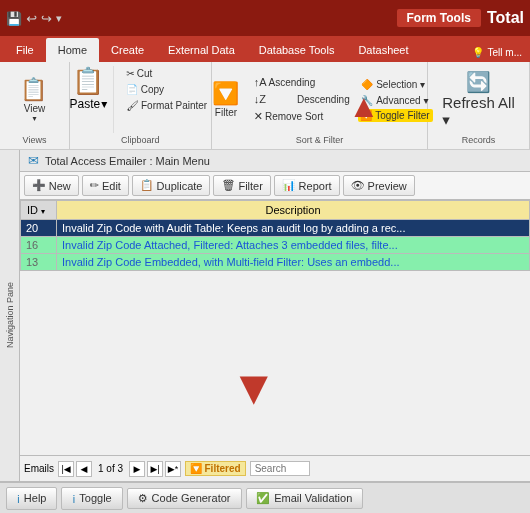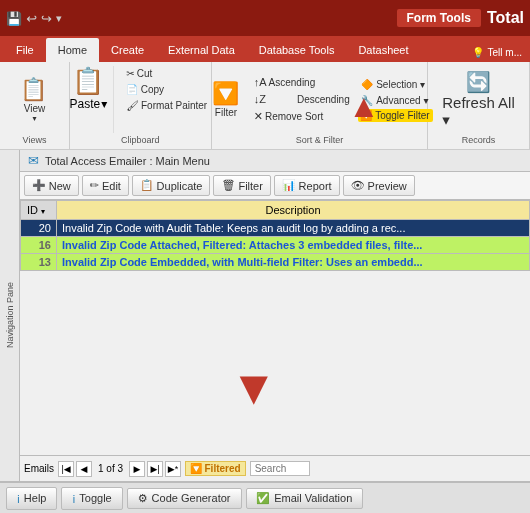--- a/index.html
+++ b/index.html
@@ -29,23 +29,23 @@
     
     .action-toolbar { background: #f5f5f5; border-bottom: 1px solid #bbb; padding: 3px 4px; display: flex; gap: 3px; }
     .action-btn { display: flex; align-items: center; gap: 3px; padding: 3px 7px; border: 1px solid #bbb; background: linear-gradient(to bottom, #fff, #e8e8e8); border-radius: 2px; cursor: pointer; font-size: 11px; color: #333; }
 
     
     .data-table { width: 100%; border-collapse: collapse; font-size: 11px; }
     .data-table th { background: #d9d9d9; border: 1px solid #bbb; padding: 3px 6px; text-align: left; font-weight: normal; }
     .data-table th.desc-header { background: #f5e79a; text-align: center; }
     .data-table td { border: 1px solid #bbb; padding: 2px 5px; white-space: nowrap; overflow: hidden; max-width: 400px; }
     .data-table tr.selected td { background: #1a3a6b; color: white; }
-    .data-table tr:not(.selected) td { background: #bef264; font-weight: bold; }
+    .data-table tr:not(.selected) td { background: #86efac; }
     .data-table tr:not(.selected) td.desc-col { color: #1a56d6; }
-    .row-id { color: #666; text-align: right; width: 30px; }
+    .row-id { color: #666; text-align: left; width: 30px; }
 
     
     .status-bar { background: #f0f0f0; border-top: 1px solid #bbb; height: 26px; display: flex; align-items: center; padding: 0 4px; gap: 4px; font-size: 10px; }
     .nav-ctrl { display: flex; align-items: center; gap: 2px; }
     .nav-btn { width: 16px; height: 16px; display: flex; align-items: center; justify-content: center; cursor: pointer; border: 1px solid #bbb; background: #fff; font-size: 9px; }
     .filtered-badge { background: #f5e79a; border: 1px solid #e0c050; padding: 1px 4px; display: flex; align-items: center; gap: 2px; color: #c07000; font-weight: bold; font-size: 10px; cursor: pointer; }
     .search-box { border: 1px solid #bbb; background: white; padding: 1px 4px; font-size: 10px; width: 60px; color: #999; }
 
     
     .bottom-bar { background: #e0e0e0; border-top: 2px solid #bbb; height: 32px; display: flex; align-items: center; padding: 0 6px; gap: 4px; }

